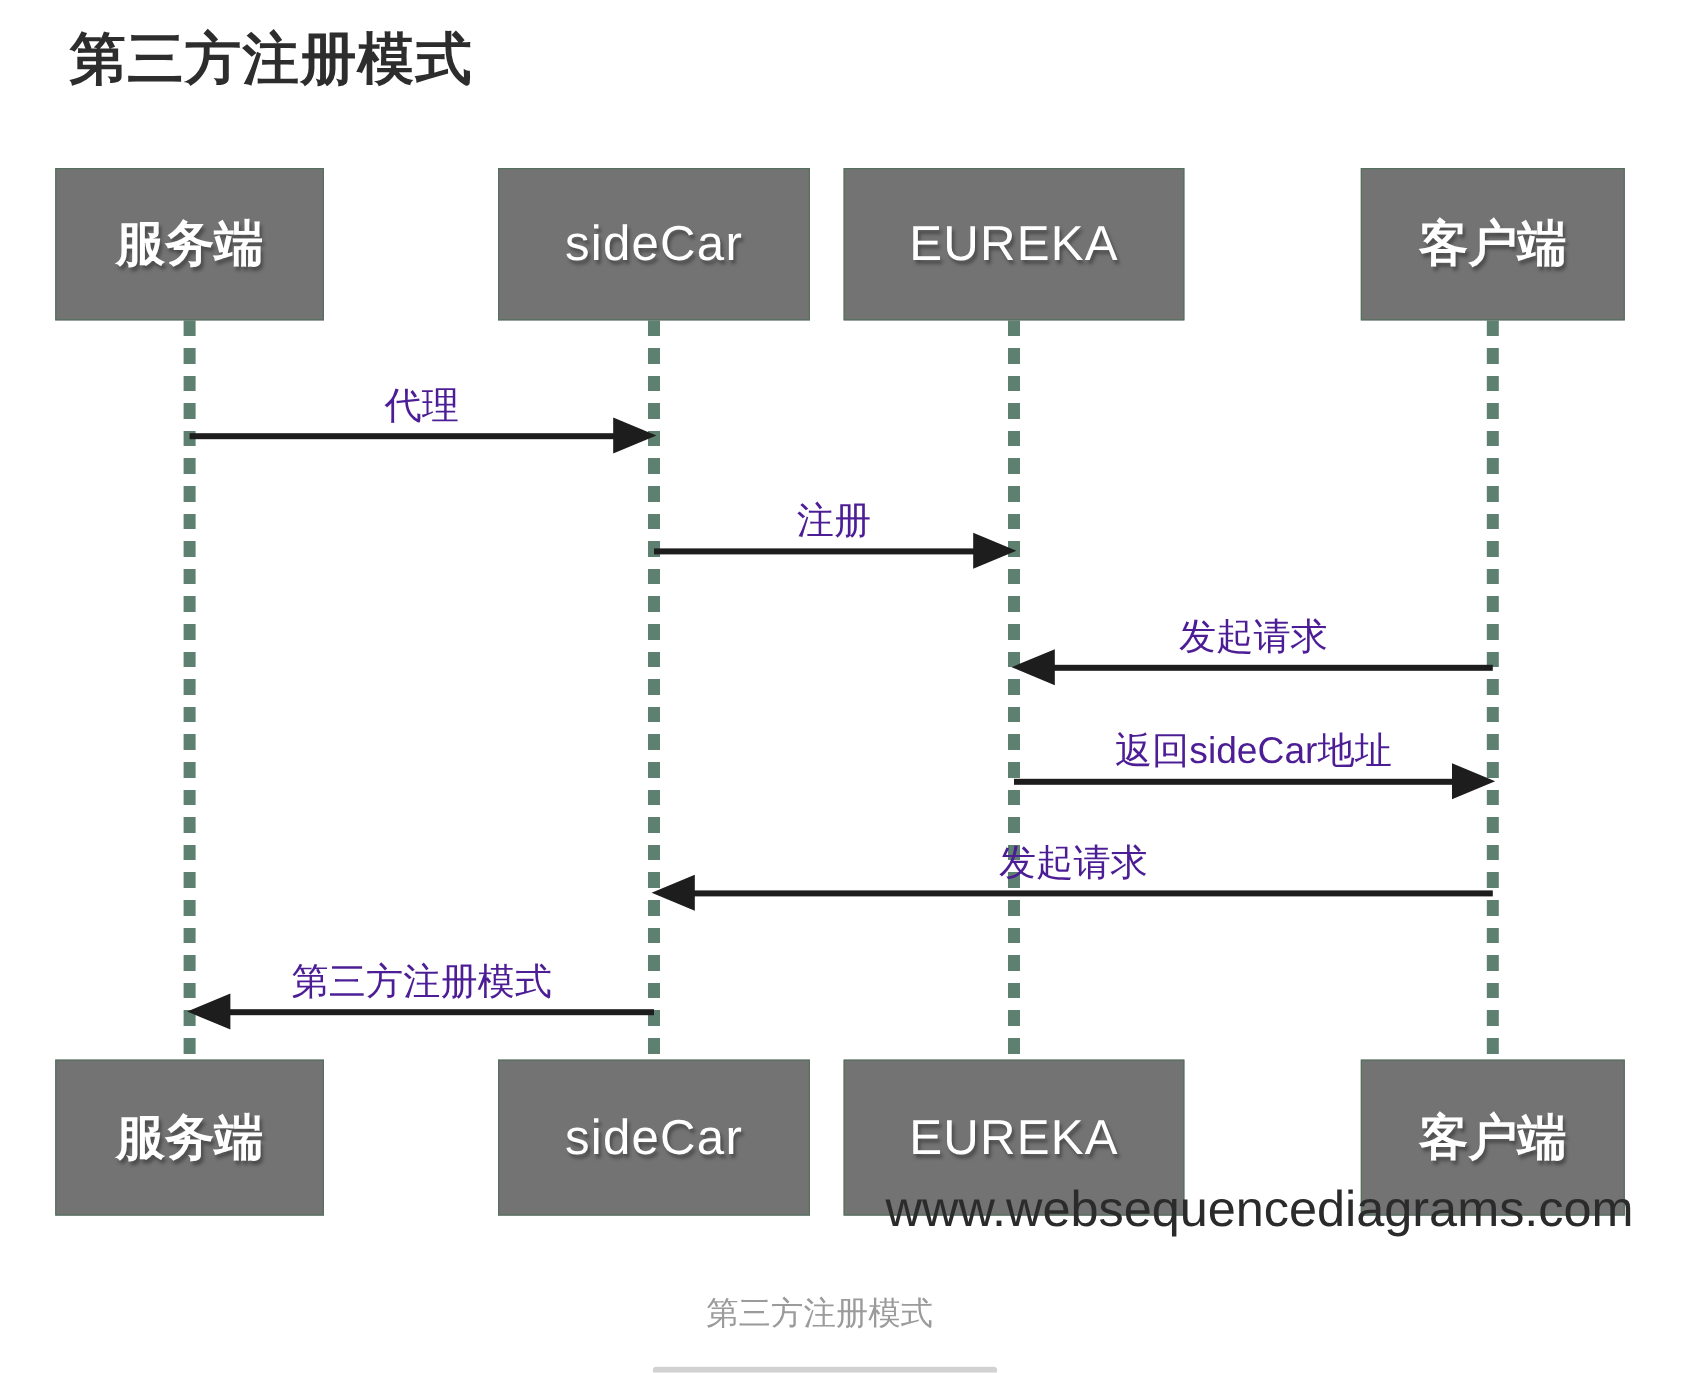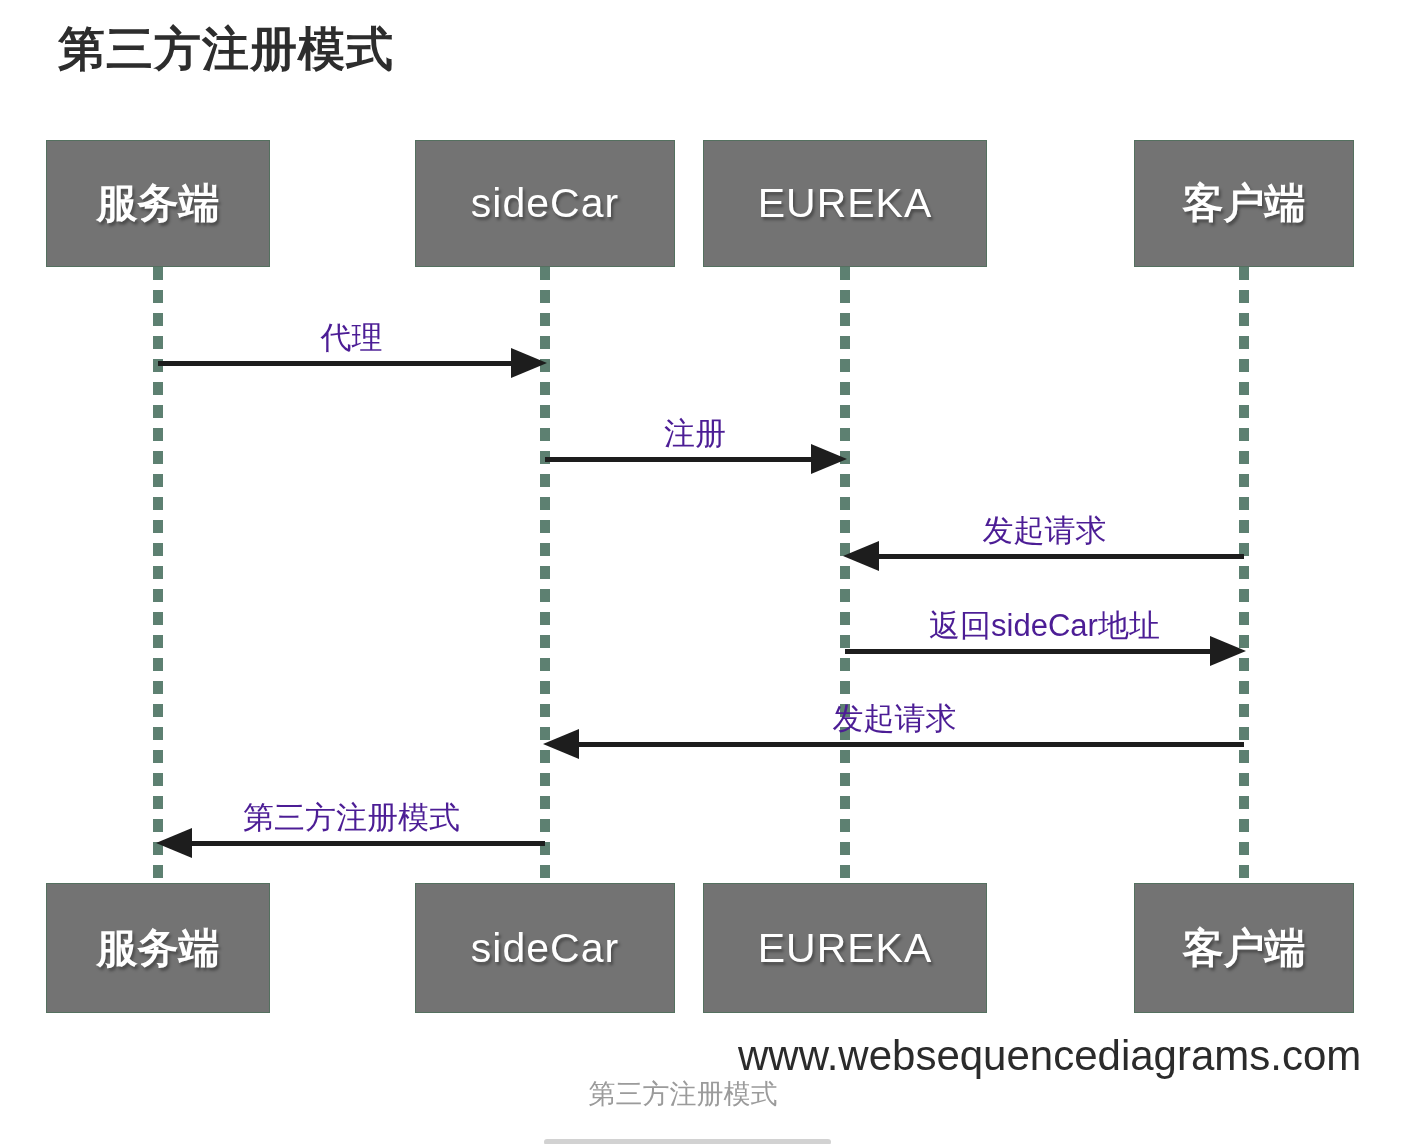--- a/index.html
+++ b/index.html
@@ -36,21 +36,21 @@
   .msg .mline { position:absolute; top:-2px; height:5px; background:#1d1d1d; }
   .msg.dir-right .mline { left:0; right:28px; }
   .msg.dir-left  .mline { left:28px; right:0; }
   .msg .mhead {
     position:absolute; top:-15px; width:0; height:0;
     border-top:15px solid transparent; border-bottom:15px solid transparent;
   }
   .msg.dir-right .mhead { right:-2px; border-left:36px solid #1d1d1d; }
   .msg.dir-left  .mhead { left:-2px;  border-right:36px solid #1d1d1d; }
   .watermark {
-    position:absolute; left:738px; top:1032px;
+    position:absolute; left:738px; top:984px;
     font-size:42px; color:#2b2b2b; white-space:nowrap;
   }
   .caption {
     position:absolute; left:0; top:1076px; width:1366px;
     text-align:center; font-size:27px; color:#9b9b9b;
   }
   .bottom-bar {
     position:absolute; left:544px; top:1139px; width:287px; height:6px;
     background:#d2d2d2; border-radius:3px;
   }

